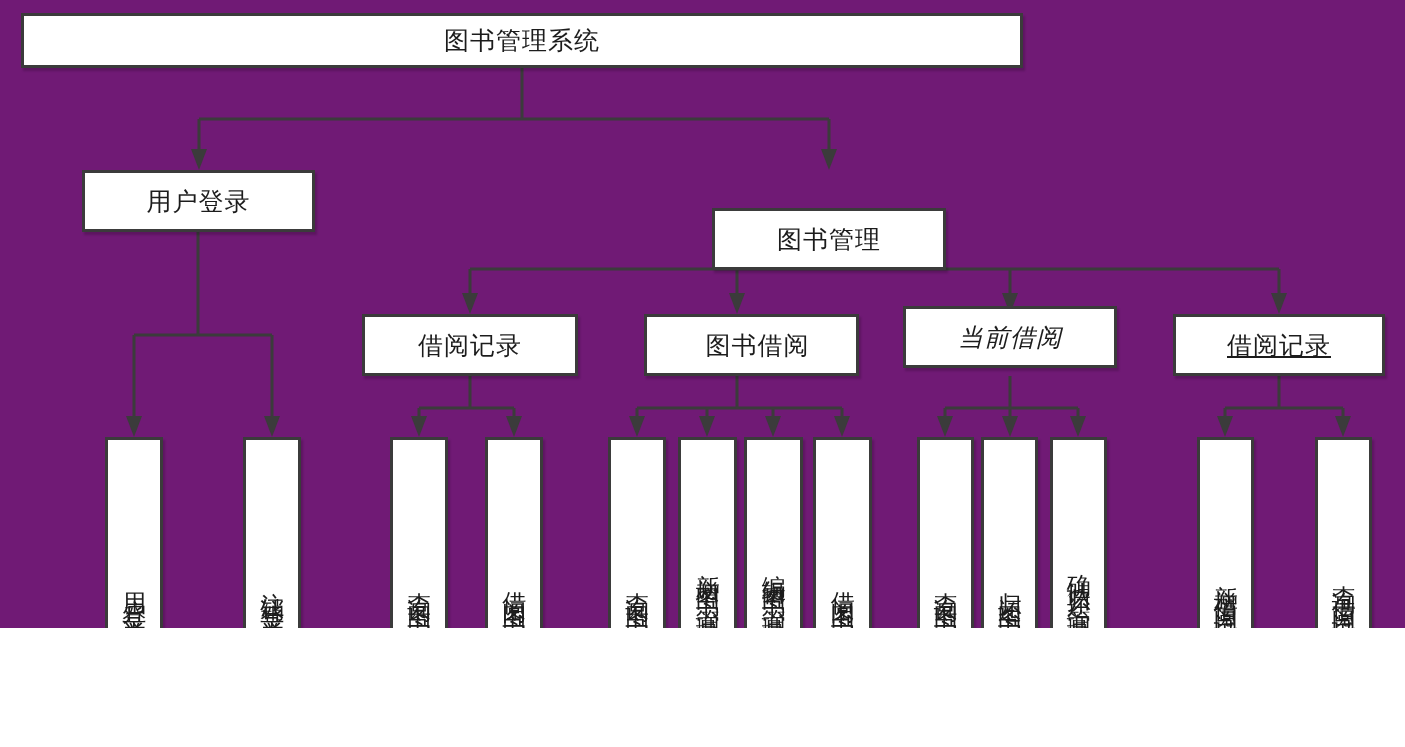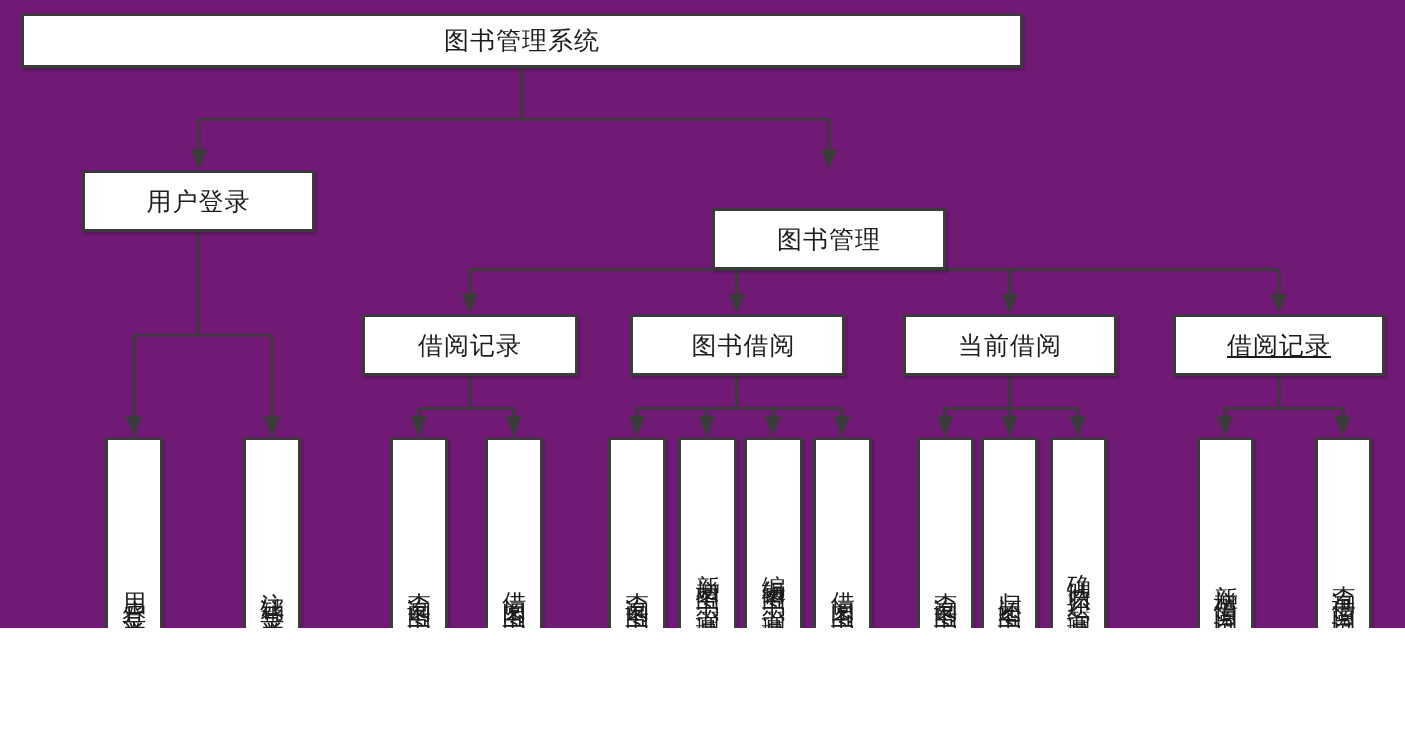--- a/index.html
+++ b/index.html
@@ -95,24 +95,24 @@
   <div class="node" style="left:82px; top:170px; width:233px; height:62px;">
     <span>用户登录</span>
   </div>
   <div class="node" style="left:712px; top:170px; width:234px; height:62px;margin-top:38px;">
     <span>图书管理</span>
   </div>
 
   <div class="node" style="left:362px; top:314px; width:216px; height:62px;">
     <span>借阅记录</span>
   </div>
-  <div class="node" style="left:630px; top:314px; width:215px; height:62px;padding-left:12px;">
+  <div class="node" style="left:644px; top:314px; width:215px; height:62px;padding-left:12px;">
     <span>图书借阅</span>
   </div>
-  <div class="node" style="left:903px; top:314px; width:214px; height:62px;">
+  <div class="node" style="left:903px; top:306px; width:214px; height:62px;font-style:italic;">
     <span>当前借阅</span>
   </div>
   <div class="node" style="left:1173px; top:314px; width:212px; height:62px;text-decoration:underline;">
     <span>借阅记录</span>
   </div>
 
   <div class="node leaf" style="left:105px; top:437px; width:58px; height:299px;">
     <span class="vtext">用户登录</span>
   </div>
   <div class="node leaf" style="left:243px; top:437px; width:58px; height:299px;">

